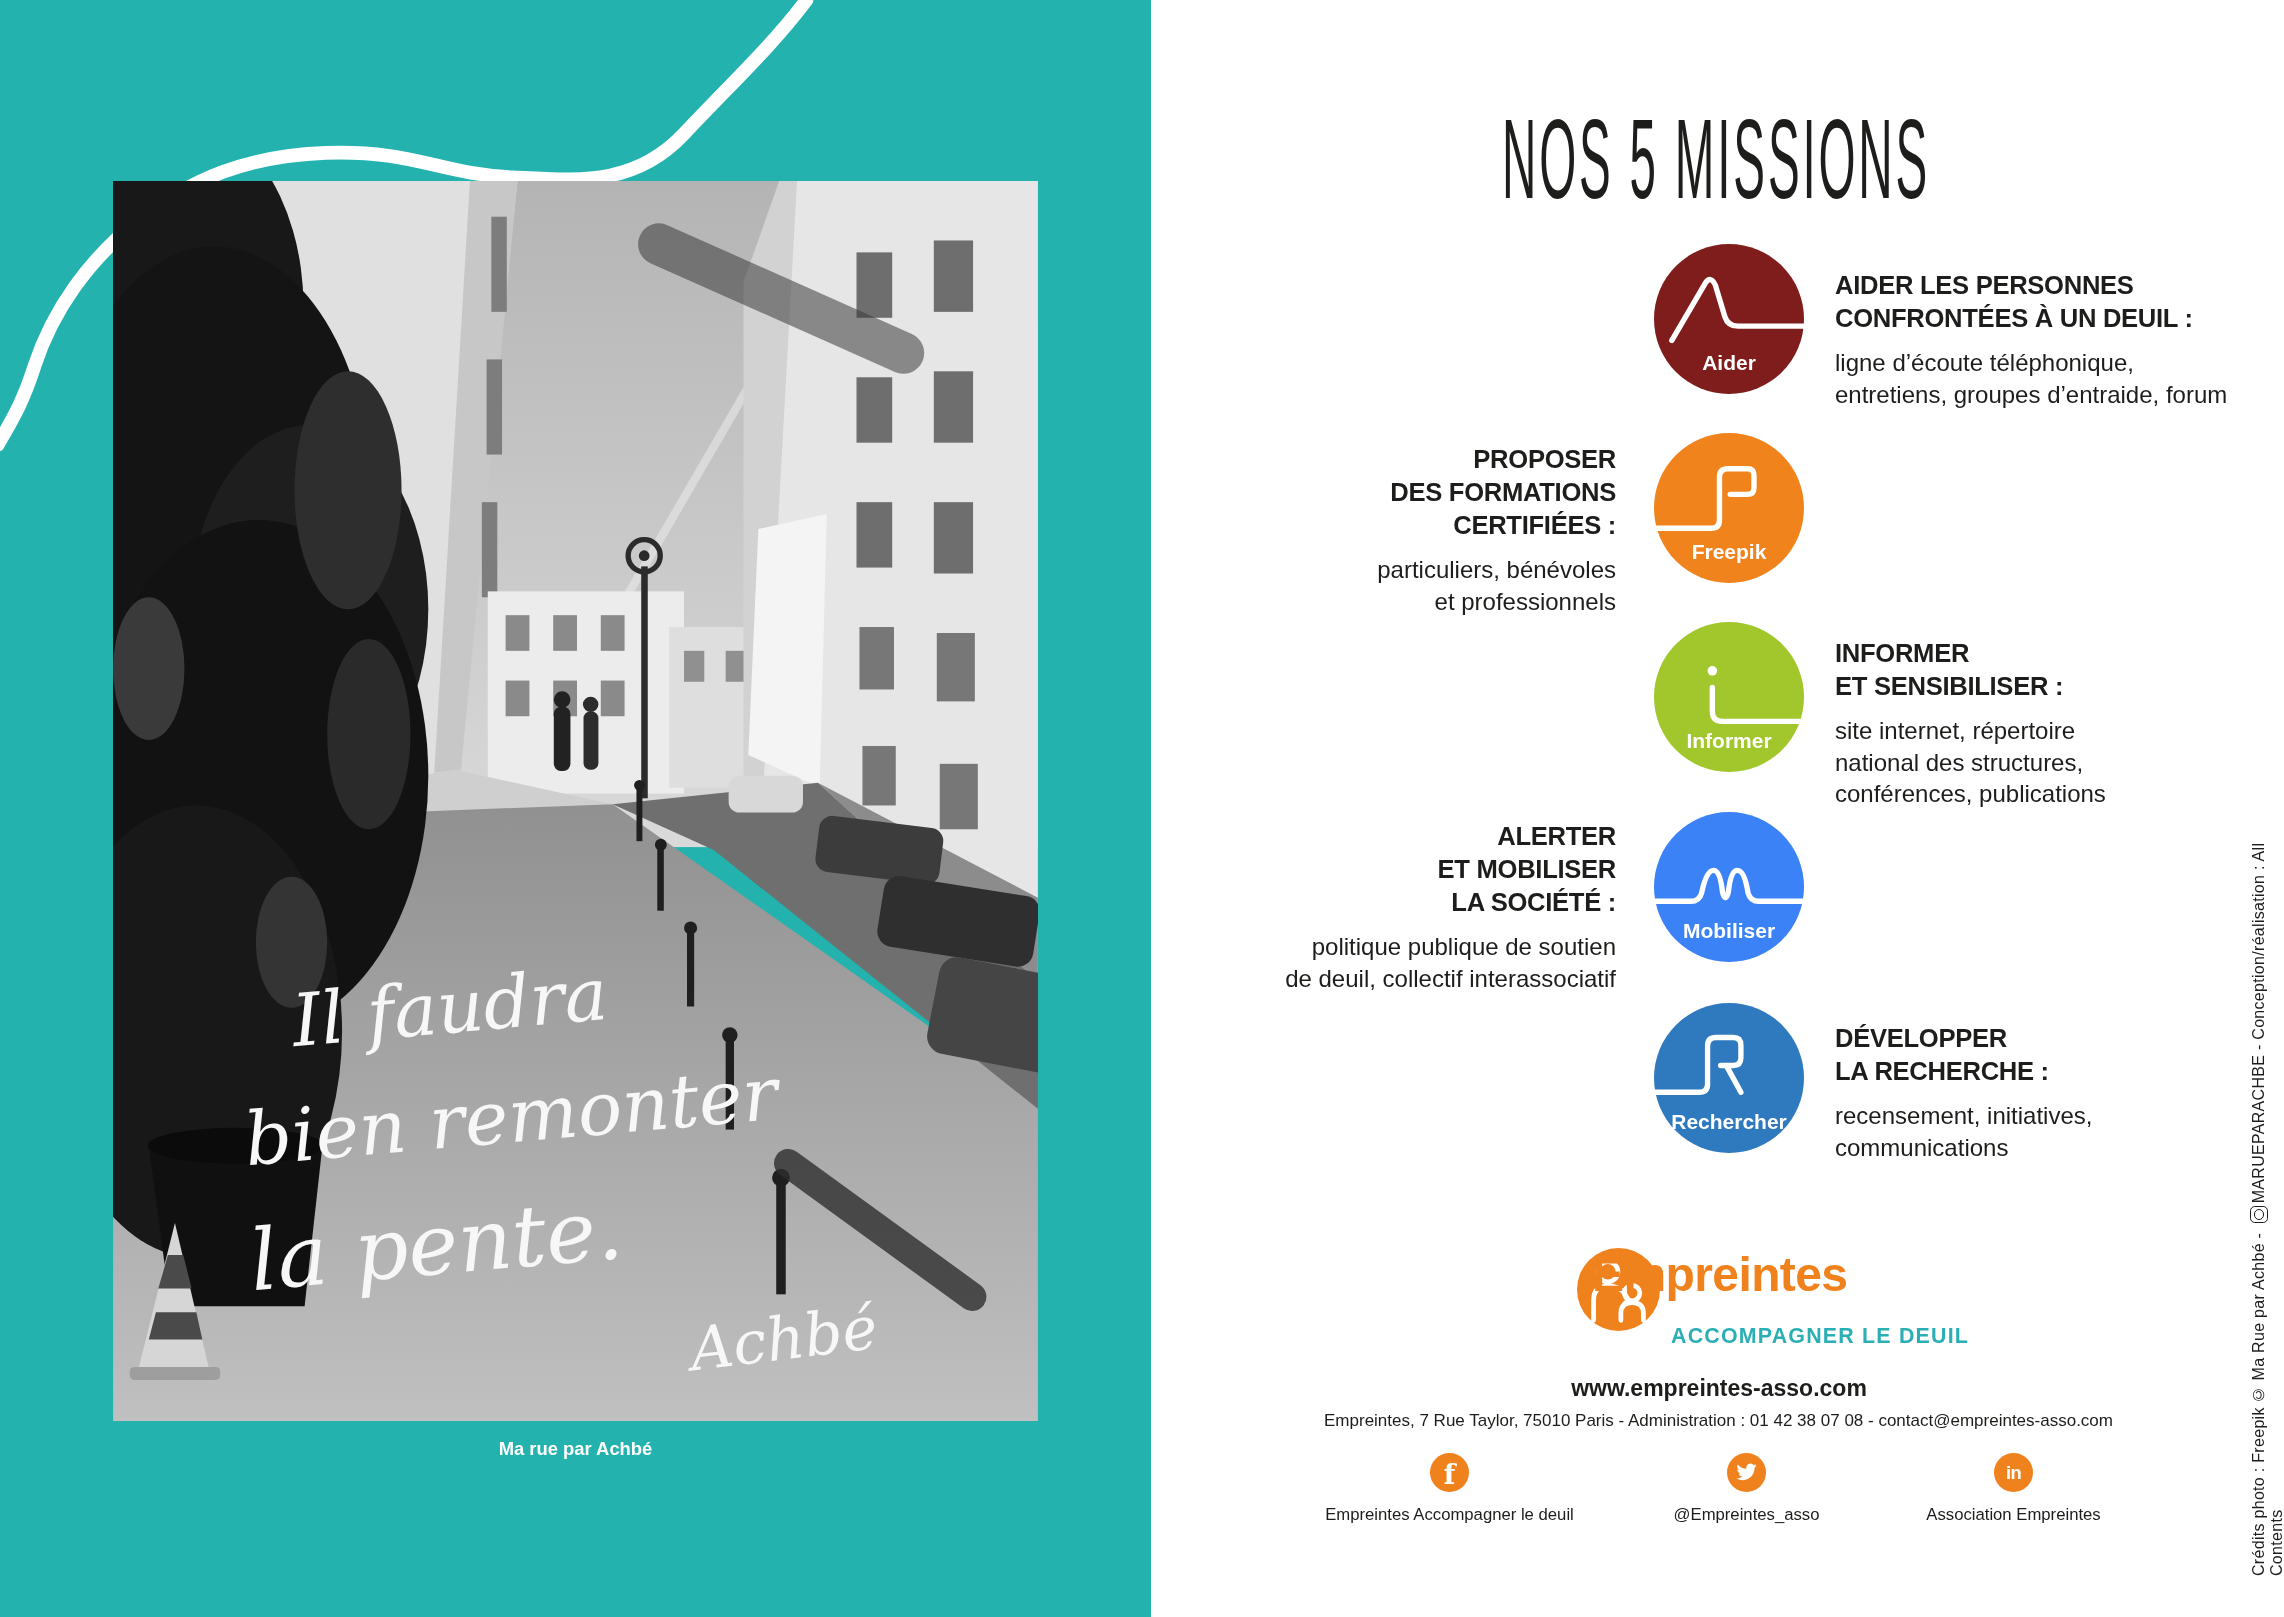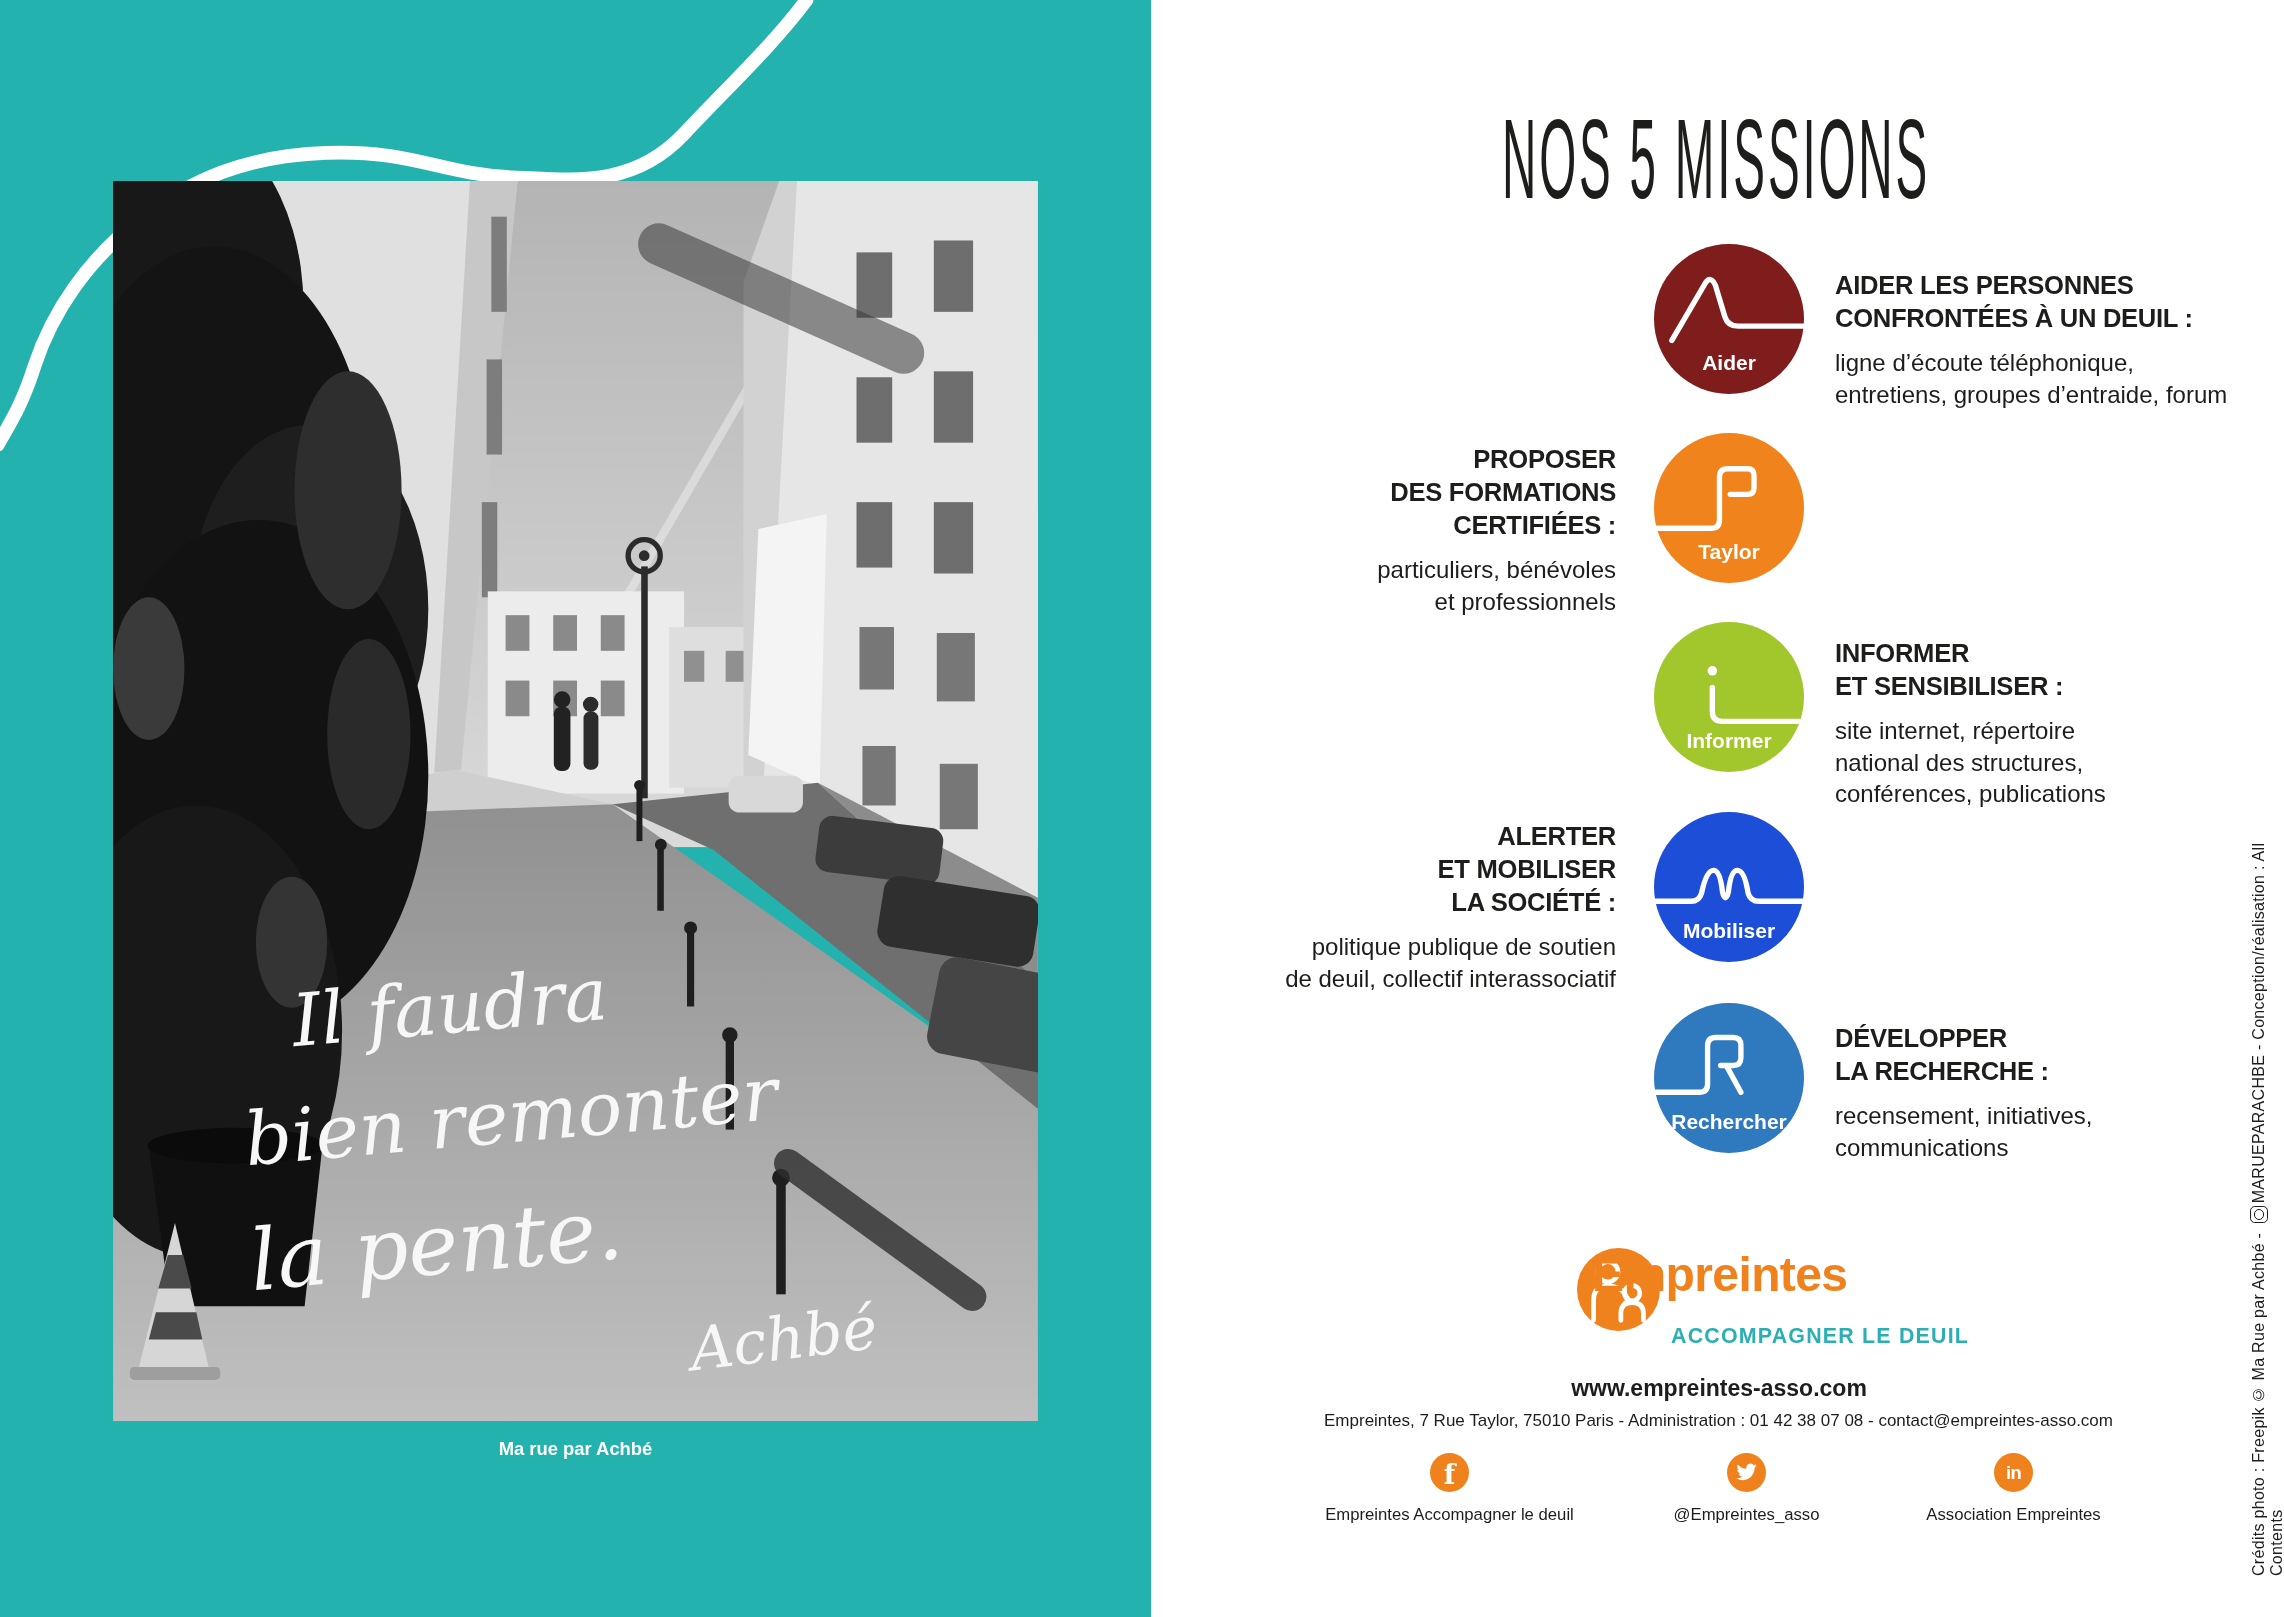--- a/index.html
+++ b/index.html
@@ -18,21 +18,21 @@
               font-size:61px;font-weight:400;letter-spacing:3.6px;color:#1d1d1b;
               transform:scale(0.78,1.85);transform-origin:50% 0;white-space:nowrap;}
 
   .m-circle{position:absolute;width:150px;height:150px;border-radius:50%;left:1654px;}
   .m-circle svg{position:absolute;left:0;top:0;}
   .m-label{position:absolute;left:0;bottom:19px;width:100%;text-align:center;color:#ffffff;
            font-weight:bold;font-size:21px;}
   .c-aider{background:#7f1d1d;}
   .c-former{background:#f0831c;}
   .c-informer{background:#a2c72c;}
-  .c-mobiliser{background:#1d4ed8;}
+  .c-mobiliser{background:#3b82f6;}
   .c-rechercher{background:#2f79be;}
 
   .m-text{position:absolute;white-space:pre-line;}
   .m-text .m-title{font-weight:bold;font-size:25.6px;line-height:33px;letter-spacing:-0.3px;}
   .m-text .m-detail{font-size:24px;line-height:31.5px;margin-top:1.2px;}
   .t-left{text-align:left;}
   .t-right{text-align:right;}
 
   
   .logo-icon{position:absolute;left:1577px;top:1248px;width:83px;height:83px;border-radius:50%;
@@ -205,21 +205,21 @@
     <div class="m-title">PROPOSER
 DES FORMATIONS
 CERTIFIÉES :</div>
     <div class="m-detail">particuliers, bénévoles
 et professionnels</div>
   </div>
   <div class="m-circle c-former" style="top:433px;">
     <svg width="150" height="150" viewBox="0 0 252 252">
       <path d="M0 160 L96 160 Q110 160 110 146 L110 74 Q110 60 124 60 L157 60 Q168 60 168 71 L168 92 Q168 103 157 103 L128 103" fill="none" stroke="#ffffff" stroke-width="9" stroke-linecap="round" stroke-linejoin="round"></path>
     </svg>
-    <div class="m-label">Taylor</div>
+    <div class="m-label">Freepik</div>
   </div>
 
   <div class="m-circle c-informer" style="top:622px;">
     <svg width="150" height="150" viewBox="0 0 252 252">
       <circle cx="98" cy="82" r="8" fill="#ffffff"></circle>
       <path d="M98 110 L98 150 Q98 167 115 167 L252 167" fill="none" stroke="#ffffff" stroke-width="9" stroke-linecap="round" stroke-linejoin="round"></path>
     </svg>
     <div class="m-label">Informer</div>
   </div>
   <div class="m-text t-left" style="left:1835px;top:626px;width:440px;">

